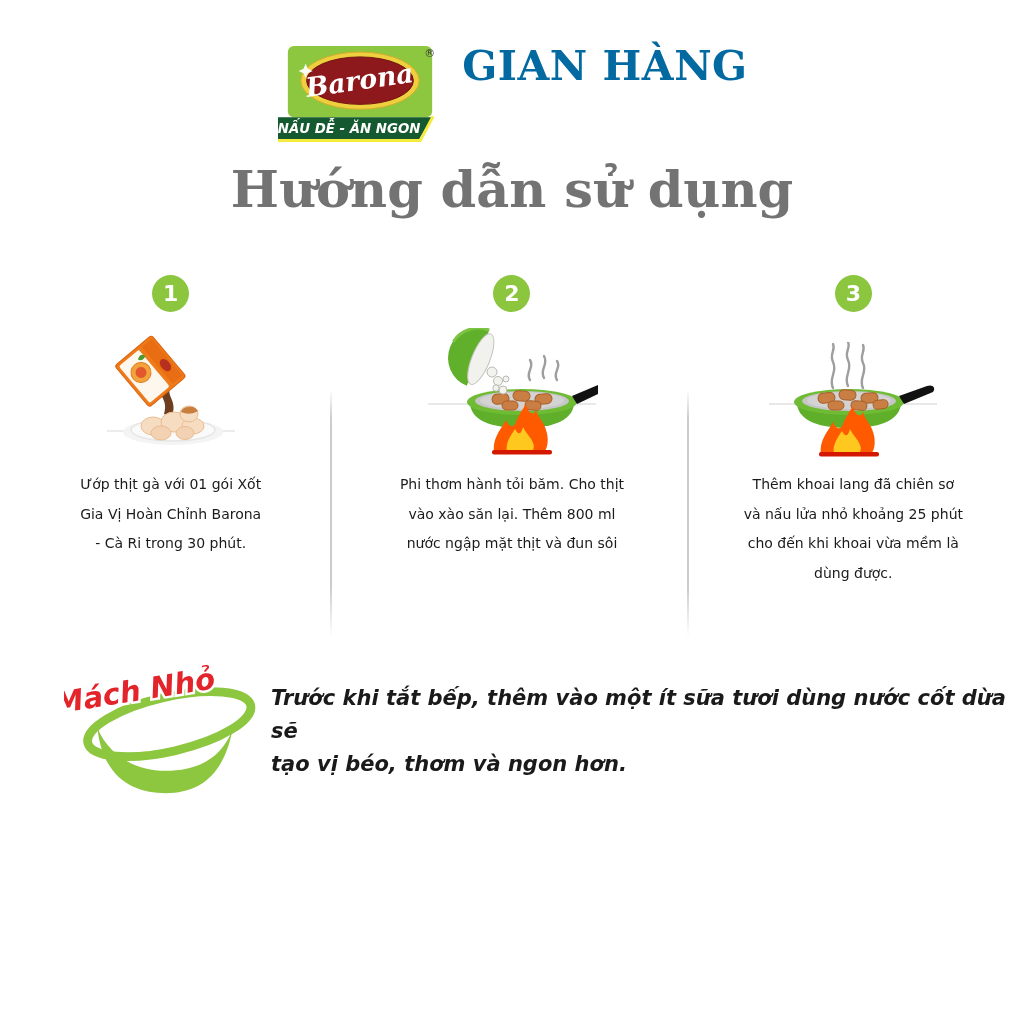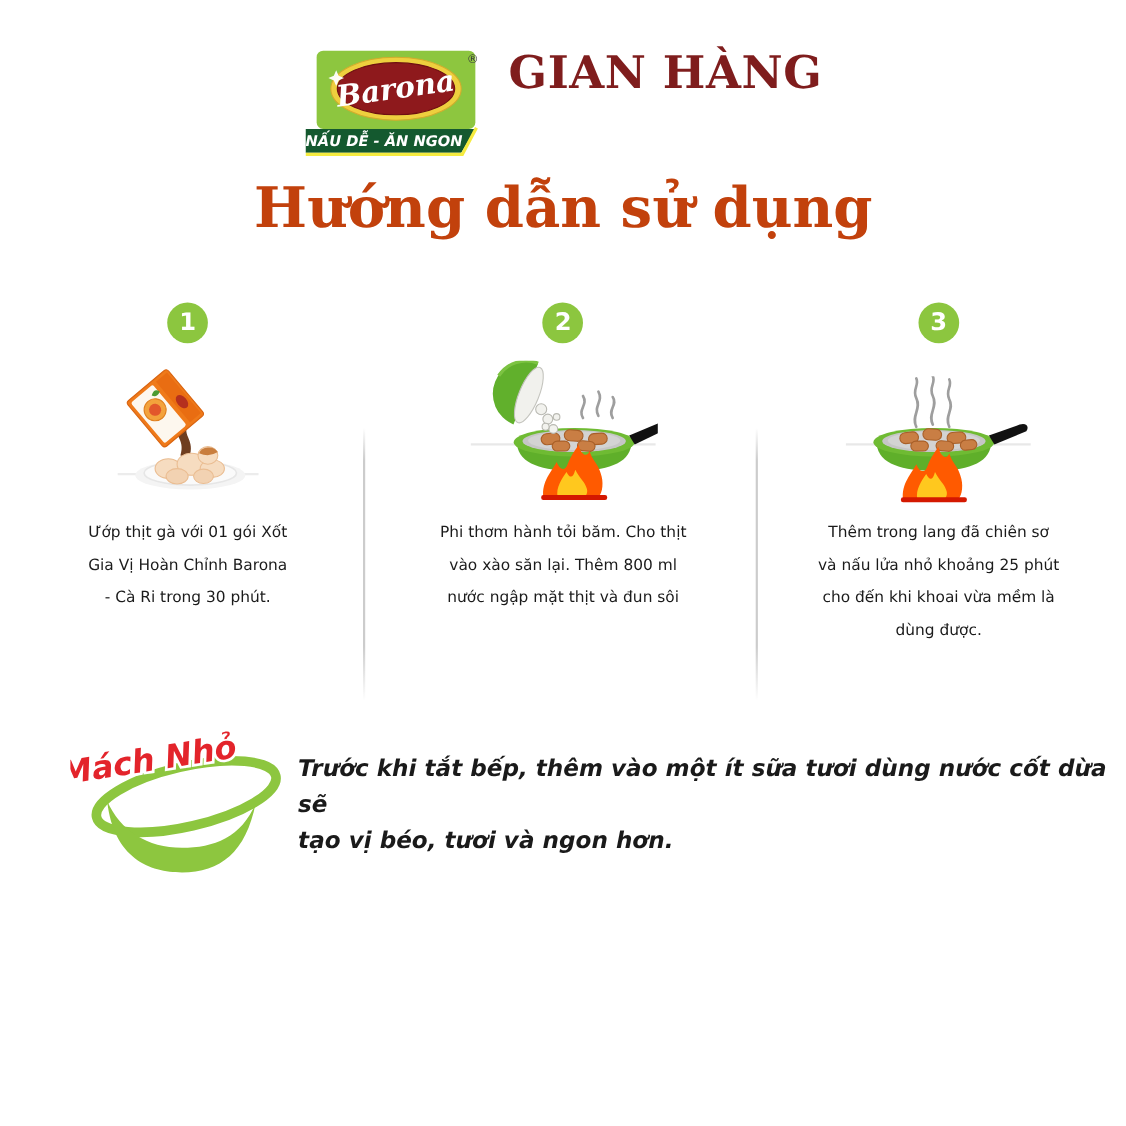--- a/index.html
+++ b/index.html
@@ -8,30 +8,30 @@
     width:1024px; height:1024px;
     font-family:"DejaVu Sans","Liberation Sans",sans-serif;
     overflow:hidden;
   }
   .page { position:relative; width:1024px; height:1024px; background:#fff; }
 
   
   .header { display:flex; justify-content:center; align-items:flex-start; padding-top:44px; gap:18px; }
   .logo svg { display:block; }
   .header-title {
-    color:#7f1d1d;
+    color:#0369a1;
     font-family:"DejaVu Serif","Liberation Serif",serif;
     font-weight:bold; font-size:41px; line-height:41px;
     margin-top:2px; letter-spacing:0.5px;
   }
 
   
   .title {
     margin-top:18px; text-align:center;
-    color:#c2410c;
+    color:#737373;
     font-family:"DejaVu Serif","Liberation Serif",serif;
     font-weight:bold; font-size:51px; line-height:1.1;
   }
 
   
   .steps { position:relative; display:flex; margin-top:40px; }
   .step { width:341.33px; display:flex; flex-direction:column; align-items:center; }
   .step-circle {
     margin-top:18px; width:37px; height:37px; border-radius:50%;
     background:#8CC63F; color:#fff;
@@ -198,35 +198,35 @@
             <path d="M50,68 L78,58 C84,56 87,60 84,64 L55,76 Z" fill="#111111"></path>
           </g>
           <g transform="translate(82,96)">
             <path d="M-28,16 C-30,2 -20,-8 -16,-16 C-13,-8 -8,-8 -6,-14 C-2,-24 2,-28 4,-32 C6,-22 12,-20 14,-26 C16,-18 22,-14 24,-6 C27,2 26,12 22,16 Z" fill="#FF5A00"></path>
             <path d="M-15,16 C-17,7 -11,-1 -7,-7 C-4,-1 -1,-1 1,-9 C5,-1 9,1 11,7 C13,11 11,15 9,16 Z" fill="#FFC81E"></path>
             <rect x="-30" y="14" width="60" height="4.5" rx="2" fill="#D41800"></rect>
           </g>
         </svg>
       </div>
       <div class="step-text">
-        <div>Thêm trong lang đã chiên sơ</div>
+        <div>Thêm khoai lang đã chiên sơ</div>
         <div>và nấu lửa nhỏ khoảng 25 phút</div>
         <div>cho đến khi khoai vừa mềm là</div>
         <div>dùng được.</div>
       </div>
     </div>
   </section>
 
   <section class="tip">
     <div class="tip-badge">
       <svg width="195" height="138" viewBox="0 0 200 142">
         <ellipse cx="108" cy="66" rx="86" ry="28" transform="rotate(-13 108 66)" fill="none" stroke="#8DC63F" stroke-width="9"></ellipse>
         <path d="M34,70 C40,124 74,137 104,137 C140,137 164,118 173,72 C160,104 134,114 104,114 C72,114 46,98 34,70 Z" fill="#8DC63F"></path>
         <text x="74" y="42" text-anchor="middle" transform="rotate(-9 74 42)" font-size="30" font-weight="bold" font-style="italic" fill="#E3242B" stroke="#ffffff" stroke-width="5" paint-order="stroke">Mách Nhỏ</text>
       </svg>
     </div>
     <div class="tip-text">
       <div>Trước khi tắt bếp, thêm vào một ít sữa tươi dùng nước cốt dừa sẽ</div>
-      <div>tạo vị béo, tươi và ngon hơn.</div>
+      <div>tạo vị béo, thơm và ngon hơn.</div>
     </div>
   </section>
 
 </div>
 
 </body></html>

